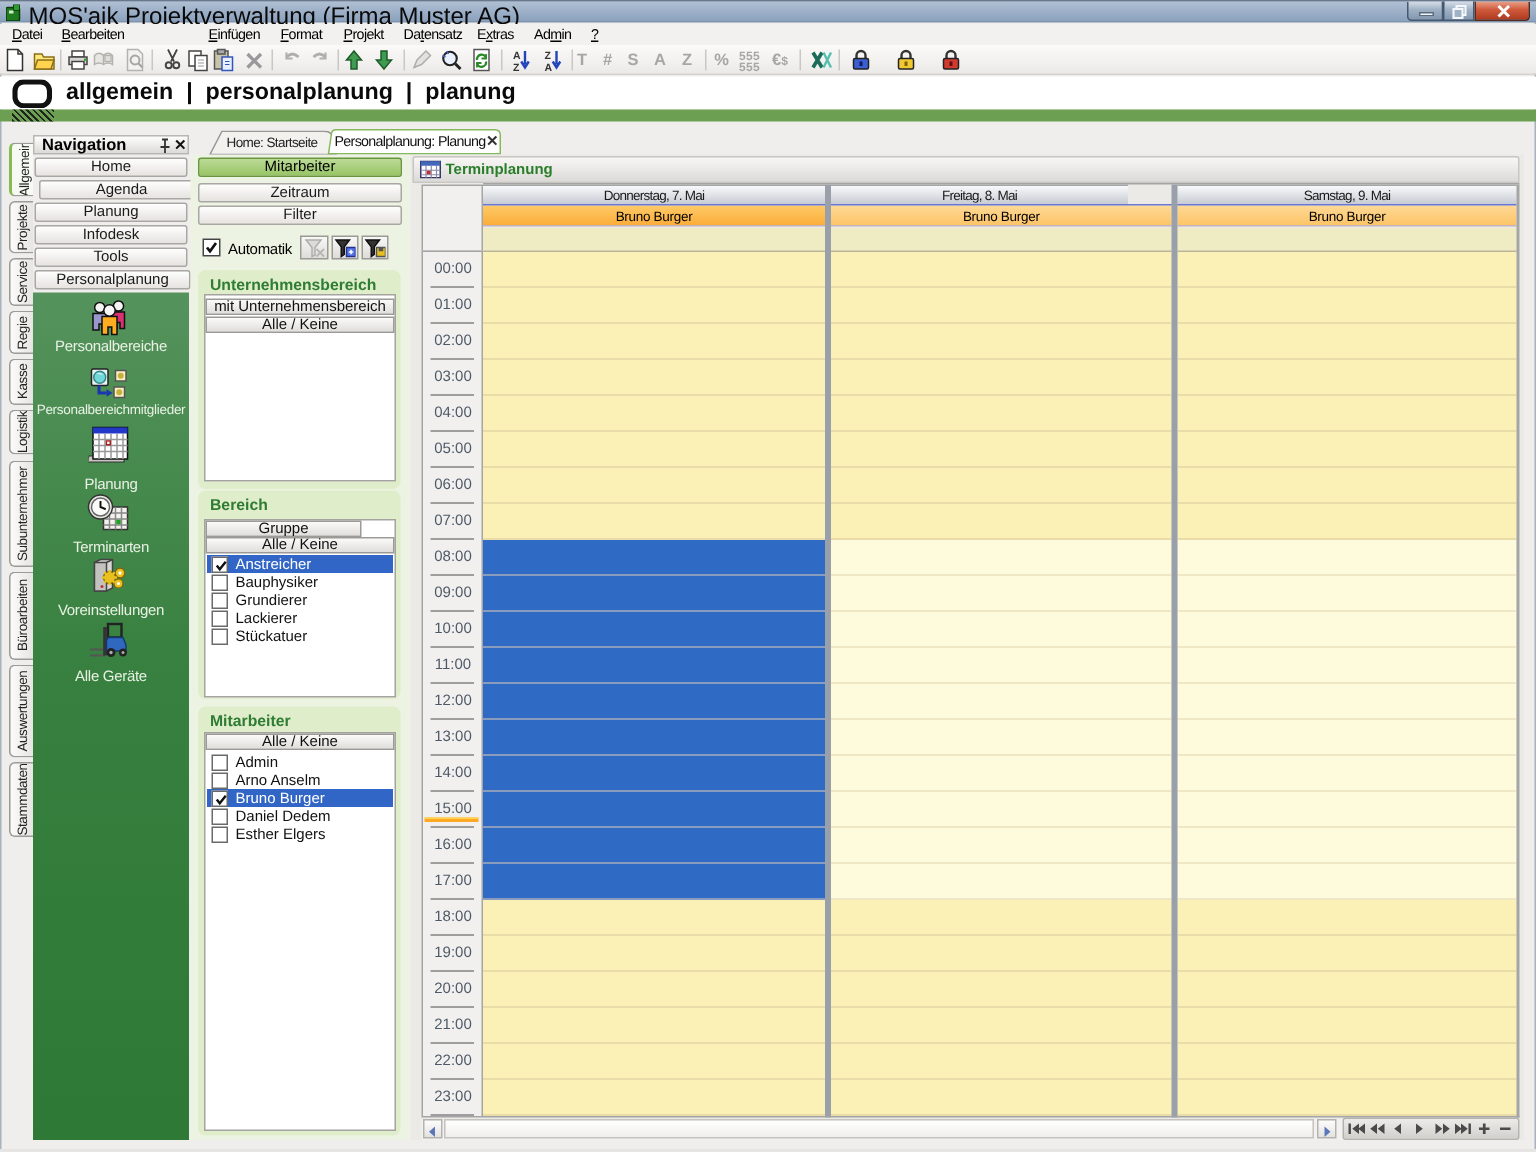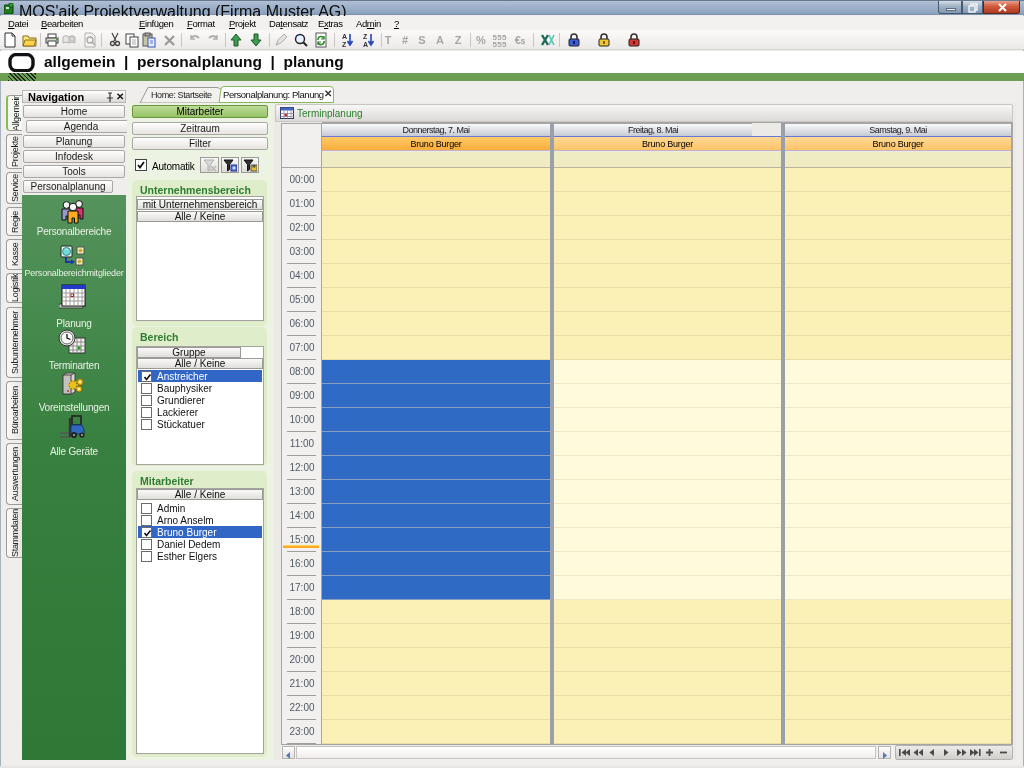--- a/index.html
+++ b/index.html
@@ -230,21 +230,21 @@
       <svg class="abs" style="left:82px;top:1px" width="10" height="11">
         <path d="M5 1 v5 M2 6 h6 M3 1 h4 M5 6 v4" stroke="#333" stroke-width="1.2" fill="none"></path>
       </svg>
       <div class="abs" style="left:93px;top:0px;font-size:10px;font-weight:bold;color:#111">✕</div>
     </div>
 <div class="abs btn" style="left:23px;top:105px;width:102px;height:13px">Home</div>
 <div class="abs btn" style="left:26px;top:120px;width:110px;height:13px">Agenda</div>
 <div class="abs btn" style="left:23px;top:135px;width:102px;height:13px">Planung</div>
 <div class="abs btn" style="left:23px;top:150px;width:102px;height:13px">Infodesk</div>
 <div class="abs btn" style="left:23px;top:165px;width:102px;height:13px">Tools</div>
-<div class="abs btn" style="left:23px;top:180px;width:90px;height:13px">Personalplanung</div>
+<div class="abs btn" style="left:23px;top:180px;width:104px;height:13px">Personalplanung</div>
 <div class="abs" style="left:22px;top:195px;width:104px;height:565px;background:linear-gradient(#55935C,#37803F 45%,#2E7936)"></div>
 <svg class="abs" style="left:59px;top:197px" width="27" height="27" viewBox="0 0 27 27">
       <g stroke="#111" stroke-width="1">
         <path d="M3 12 h9 v11 h-3 l0 -4 l-2 0 l0 4 h-4 z" fill="#9898CC"></path>
         <circle cx="7.5" cy="8" r="3.4" fill="#F4F4F4"></circle>
         <path d="M16 11 h8 v11 h-3 l0 -4 l-2 0 l0 4 h-3 z" fill="#D83070"></path>
         <circle cx="20" cy="7" r="3.4" fill="#F4F4F4"></circle>
         <path d="M9 14 h10 v12 h-3.5 l0 -5 l-2.5 0 l0 5 h-4 z" fill="#FFAC20"></path>
         <circle cx="14" cy="10" r="3.8" fill="#F6F6F6"></circle>
       </g>
@@ -384,21 +384,21 @@
 <div class="abs li" style="left:138px;top:538px;width:144px;height:12px;"><span class="cb"></span>Daniel Dedem</div>
 <div class="abs li" style="left:138px;top:550px;width:124px;height:12px;"><span class="cb"></span>Esther Elgers</div>
 <div class="abs" style="left:274px;top:103px;width:742px;height:657px;background:#EBEAE7"></div>
 <div class="abs" style="left:275px;top:104px;width:738px;height:18px;background:linear-gradient(#F8F7F6,#DCDAD7);border:1px solid #C8C6C3;border-radius:2px 2px 0 0"></div>
 <svg class="abs" style="left:280px;top:107px" width="14" height="12">
       <rect x="0.5" y="0.5" width="13" height="11" fill="#FFF" stroke="#336"></rect>
       <rect x="0.5" y="0.5" width="13" height="3" fill="#4466BB"></rect>
       <path d="M0.5 6.5 h13 M0.5 9.5 h13 M4 3.5 v8 M7.5 3.5 v8 M11 3.5 v8" stroke="#88A" stroke-width="0.8"></path>
       <rect x="4.5" y="6.8" width="2.6" height="2.4" fill="#C03030"></rect>
     </svg>
-<div class="abs" style="left:297px;top:108px;font-size:10px;font-weight:normal;color:#2A7E2A">Terminplanung</div>
+<div class="abs" style="left:297px;top:108px;font-size:10px;font-weight:bold;color:#2A7E2A">Terminplanung</div>
 <div class="abs" style="left:281px;top:123px;width:41px;height:45px;background:#F1F0EF;border:1px solid #A5A5A5"></div>
 <div class="abs" style="left:281px;top:167px;width:41px;height:578px;background:#F1F0EF;border:1px solid #A5A5A5"></div>
 <div class="hour" style="left:282px;top:168px">00:00</div>
 <div class="hour" style="left:282px;top:192px">01:00</div>
 <div class="hour" style="left:282px;top:216px">02:00</div>
 <div class="hour" style="left:282px;top:240px">03:00</div>
 <div class="hour" style="left:282px;top:264px">04:00</div>
 <div class="hour" style="left:282px;top:288px">05:00</div>
 <div class="hour" style="left:282px;top:312px">06:00</div>
 <div class="hour" style="left:282px;top:336px">07:00</div>

